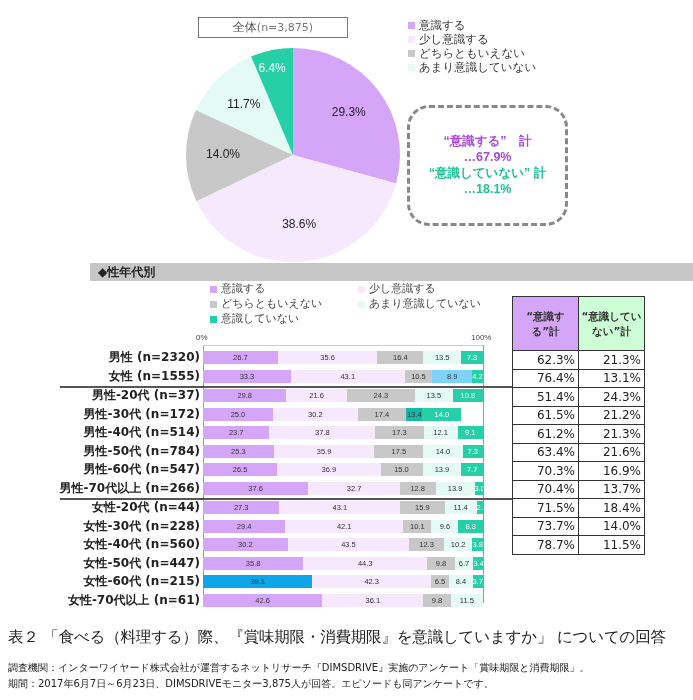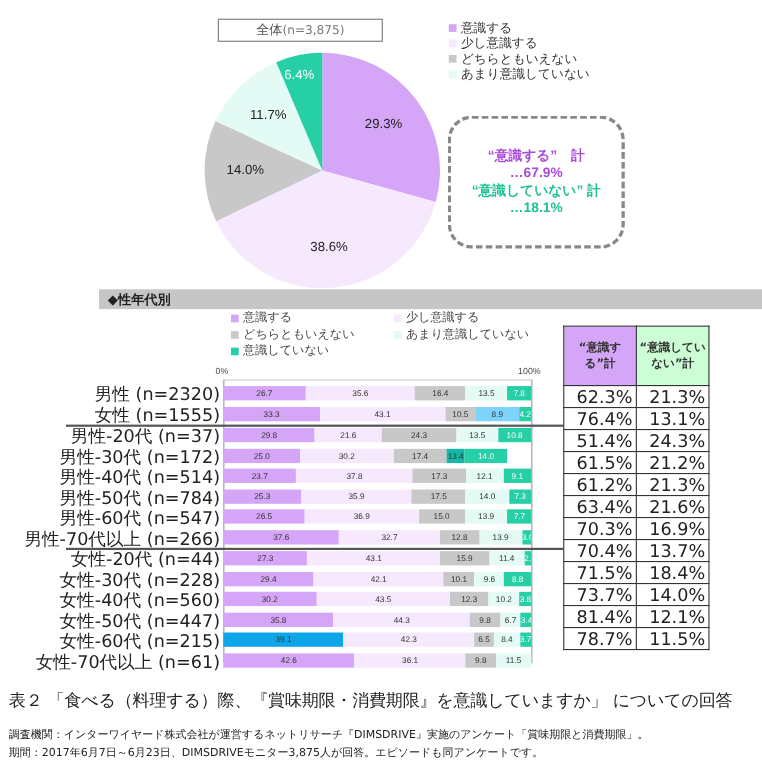--- a/index.html
+++ b/index.html
@@ -11,28 +11,28 @@
   .pie-legend .li { display: flex; align-items: center; }
   .pie-legend .sw { width: 7px; height: 7px; margin-right: 4px; display: inline-block; }
   .pie-svg { left: 180px; top: 45px; }
   .pie-label { font-size: 12px; font-family: "Liberation Sans", sans-serif; position: absolute; }
   .callout { left: 407px; top: 105px; width: 161px; height: 121px; border: 3px dashed #888; border-radius: 22px; text-align: center; font-size: 12.5px; font-weight: bold; font-family: "Liberation Sans", sans-serif; padding-top: 25px; line-height: 16px; }
   .section-bar { left: 90px; top: 263px; width: 603px; height: 18px; background: #c6c6c6; font-size: 12px; font-weight: bold; padding-left: 8px; line-height: 18px; }
   .bar-legend { left: 210px; top: 282px; font-size: 11px; line-height: 14px; color: #444; width: 300px; }
   .bar-legend .li { position: absolute; display: flex; align-items: center; white-space: nowrap; }
   .bar-legend .sw { width: 7px; height: 7px; margin-right: 4px; display: inline-block; }
   .axis-lbl { font-size: 8px; color: #444; font-family: "Liberation Sans", sans-serif; }
-  .row-label { position: absolute; right: 493px; font-size: 16px; font-weight: normal; white-space: nowrap; font-family: "DejaVu Sans", sans-serif; text-align: right; }
+  .row-label { position: absolute; right: 493px; font-size: 12px; font-weight: bold; white-space: nowrap; font-family: "DejaVu Sans", sans-serif; text-align: right; }
   .bar-row { position: absolute; left: 203px; width: 280px; height: 13px; display: flex; }
   .seg { height: 13px; font-size: 7.5px; font-family: "Liberation Sans", sans-serif; text-align: center; line-height: 13px; overflow: hidden; white-space: nowrap; }
   .vline { position: absolute; width: 1px; background: #999; }
   .hsep { position: absolute; height: 2px; background: #555; }
   .tbl { position: absolute; left: 512px; top: 296px; border-collapse: collapse; font-family: "DejaVu Sans", sans-serif; }
   .tbl th { width: 66px; height: 54px; border: 1px solid #333; font-size: 10.5px; font-weight: bold; line-height: 15px; color: #333; }
-  .tbl td { width: 66px; height: 18.5px; border: 1px solid #333; font-size: 16px; text-align: right; padding-right: 3px; color: #222; }
+  .tbl td { width: 66px; height: 18.5px; border: 1px solid #333; font-size: 12px; text-align: right; padding-right: 3px; color: #222; }
   .caption { left: 8px; top: 627px; font-size: 15.5px; color: #222; white-space: nowrap; letter-spacing: -0.2px; }
   .note { left: 8px; font-size: 10px; color: #222; white-space: nowrap; }
 </style>
 </head>
 <body>
 
 <div class="abs pie-title"><span>全体</span><small>(n=3,875)</small></div>
 
 <div class="abs pie-legend" id="pie-legend">
     <div class="li">
@@ -265,24 +265,20 @@
       </tr>
       <tr>
         <td>71.5%</td>
         <td>18.4%</td>
       </tr>
       <tr>
         <td>73.7%</td>
         <td>14.0%</td>
       </tr>
       <tr>
-        <td>81.4%</td>
-        <td>12.1%</td>
-      </tr>
-      <tr>
         <td>78.7%</td>
         <td>11.5%</td>
       </tr>
     </tbody>
 </table>
 
 <div class="abs caption">表２ 「食べる（料理する）際、『賞味期限・消費期限』を意識していますか」 についての回答</div>
 <div class="abs note" style="top:661px;">調査機関：インターワイヤード株式会社が運営するネットリサーチ『DIMSDRIVE』実施のアンケート「賞味期限と消費期限」。</div>
 <div class="abs note" style="top:677px;">期間：2017年6月7日～6月23日、DIMSDRIVEモニター3,875人が回答。エピソードも同アンケートです。</div>
 

